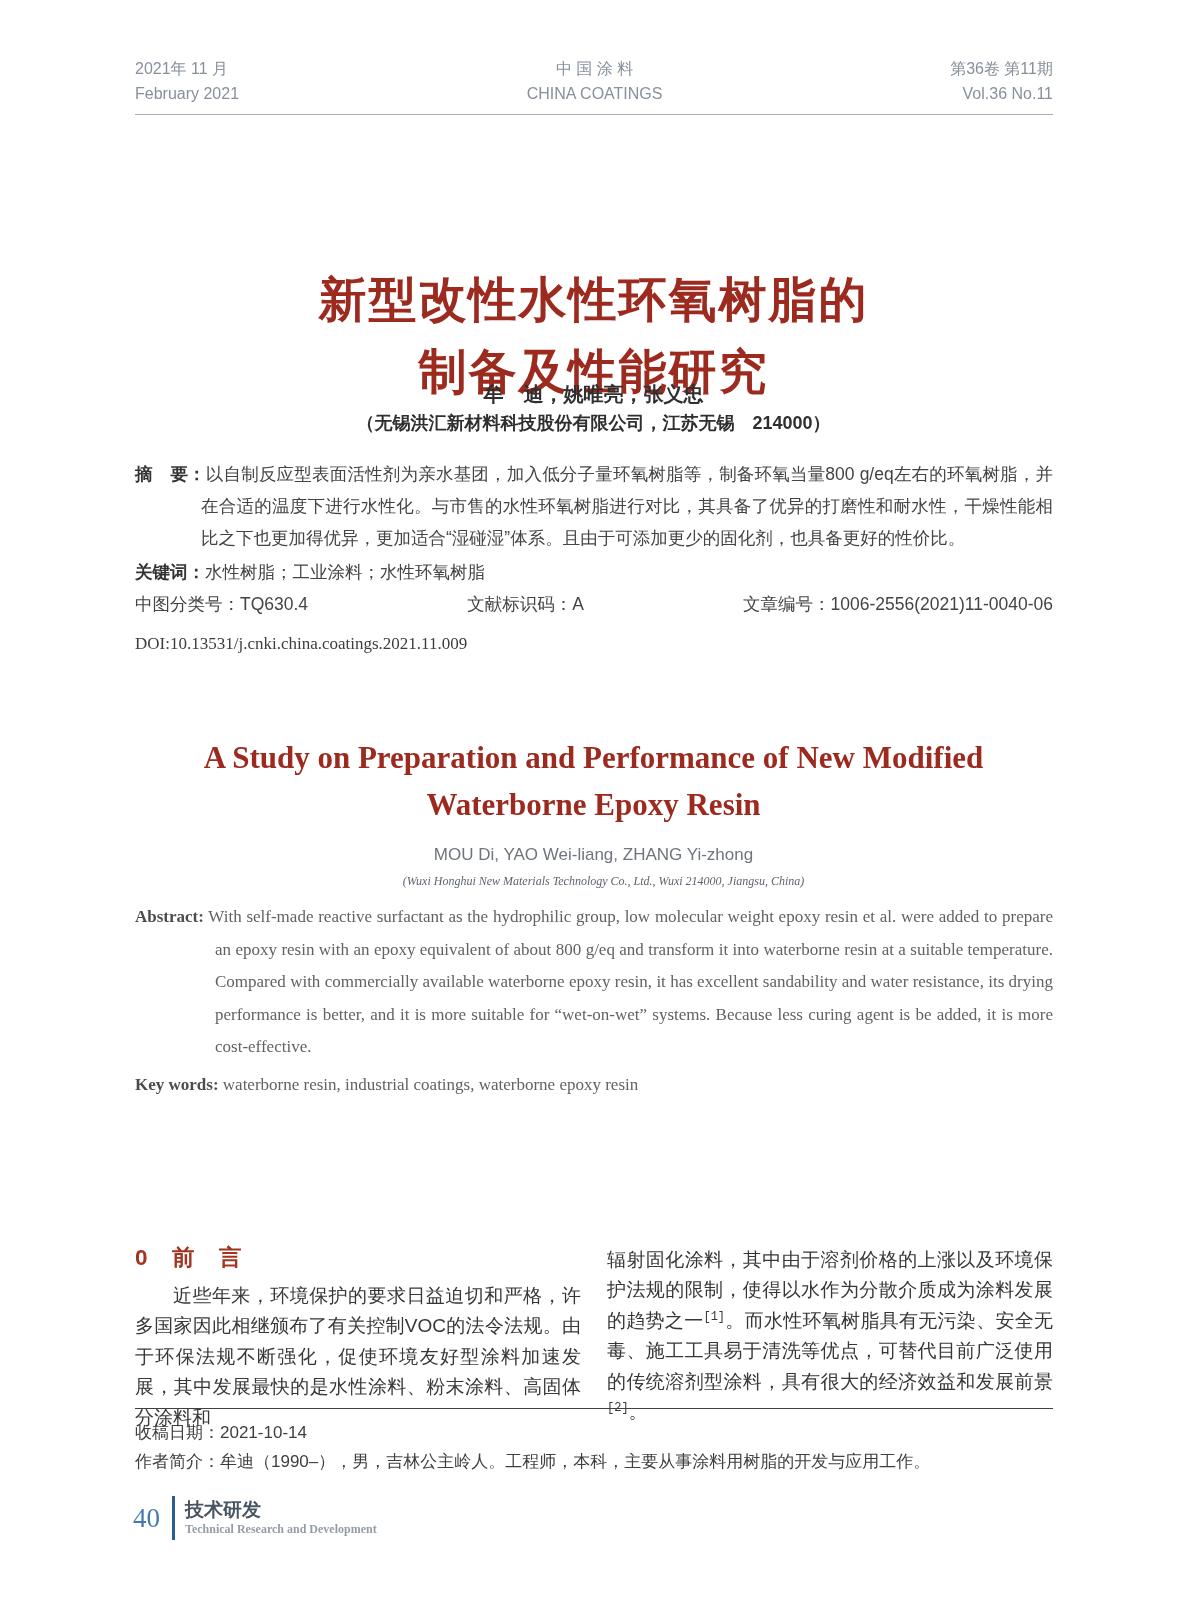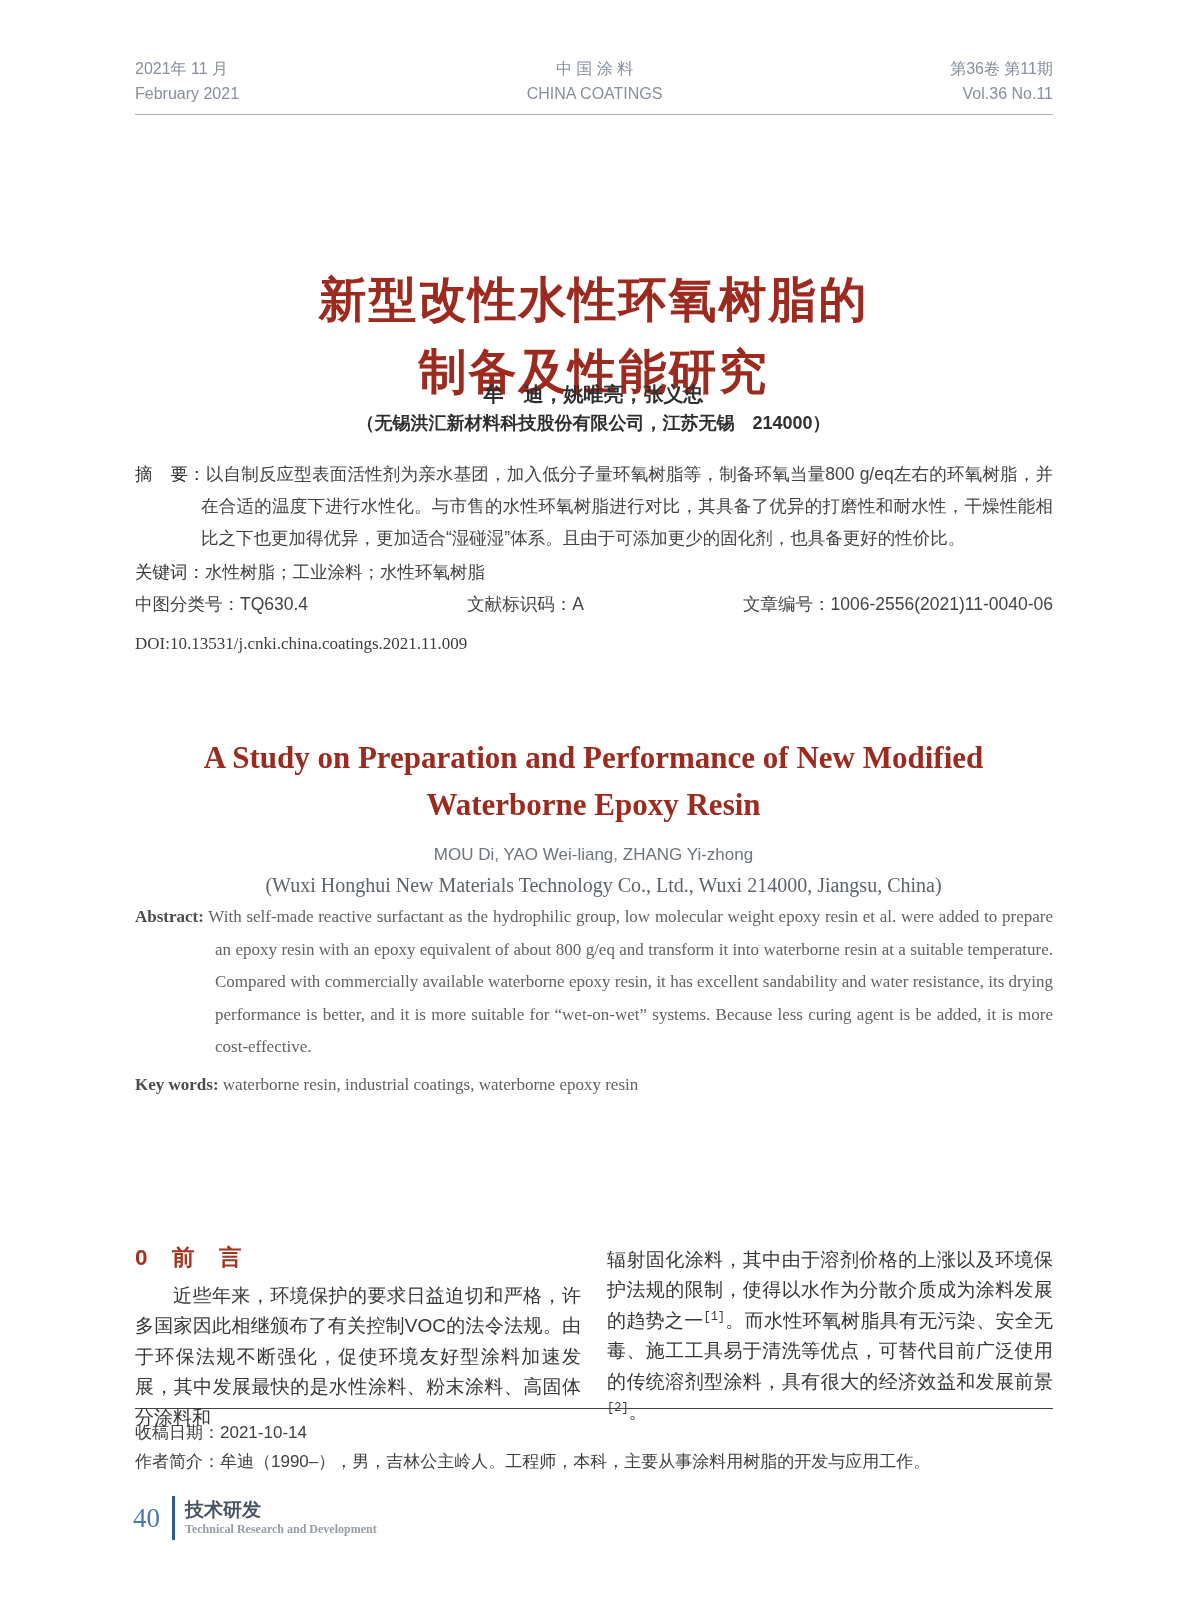--- a/index.html
+++ b/index.html
@@ -15,30 +15,30 @@
 
   
   .title-cn{position:absolute;top:232px;left:0;right:0;text-align:center;
             color:var(--accent-red,#9c2a1e);font-weight:bold;font-size:48px;line-height:72px;letter-spacing:2px;}
   .authors-cn{position:absolute;top:381px;left:0;right:0;text-align:center;font-weight:bold;font-size:20px;color:#2f2f2f;}
   .affil-cn{position:absolute;top:411px;left:0;right:0;text-align:center;font-weight:bold;font-size:18px;color:#2f2f2f;}
 
   
   .cn-meta{position:absolute;top:458px;left:135px;width:918px;font-size:17.5px;line-height:32px;color:#444;}
   .abs-cn{margin:0;padding-left:66px;text-indent:-66px;text-align:justify;}
-  .lbl-b{font-weight:normal;color:#333;}
+  .lbl-b{font-weight:bold;color:#333;}
   .kw-cn{margin:2px 0 0 0;}
   .class-row{margin-top:0;display:flex;justify-content:space-between;}
   .doi{margin:8px 0 0 0;font-family:"Liberation Serif",serif;font-size:17px;color:#3d3d3d;}
 
   
   .en-block{position:absolute;top:734px;left:0;right:0;text-align:center;}
   .title-en{color:var(--accent-red,#9c2a1e);font-family:"Liberation Serif",serif;font-weight:bold;font-size:31px;line-height:47px;margin:0;}
   .authors-en{margin-top:17px;font-size:17px;color:#6e757e;}
-  .affil-en{margin-top:9px;font-family:"Liberation Serif",serif;font-size:20px;color:#5d646d;margin-left:20px;}
+  .affil-en{margin-top:9px;font-family:"Liberation Serif",serif;font-style:italic;font-size:12px;color:#5d646d;margin-left:20px;}
 
   .en-abstract{position:absolute;top:901px;left:135px;width:918px;font-family:"Liberation Serif",serif;
                font-size:17px;line-height:32.5px;color:#626262;}
   .abs-en{margin:0;padding-left:80px;text-indent:-80px;text-align:justify;}
   .kw-en{margin:5px 0 0 0;padding-left:96px;text-indent:-96px;}
   .lbl-ser{font-weight:bold;color:#4c4c4c;}
 
   
   .col-left{position:absolute;top:1243px;left:135px;width:446px;}
   .col-right{position:absolute;top:1246px;left:607px;width:446px;font-family:Liberation Mono, monospace;}

